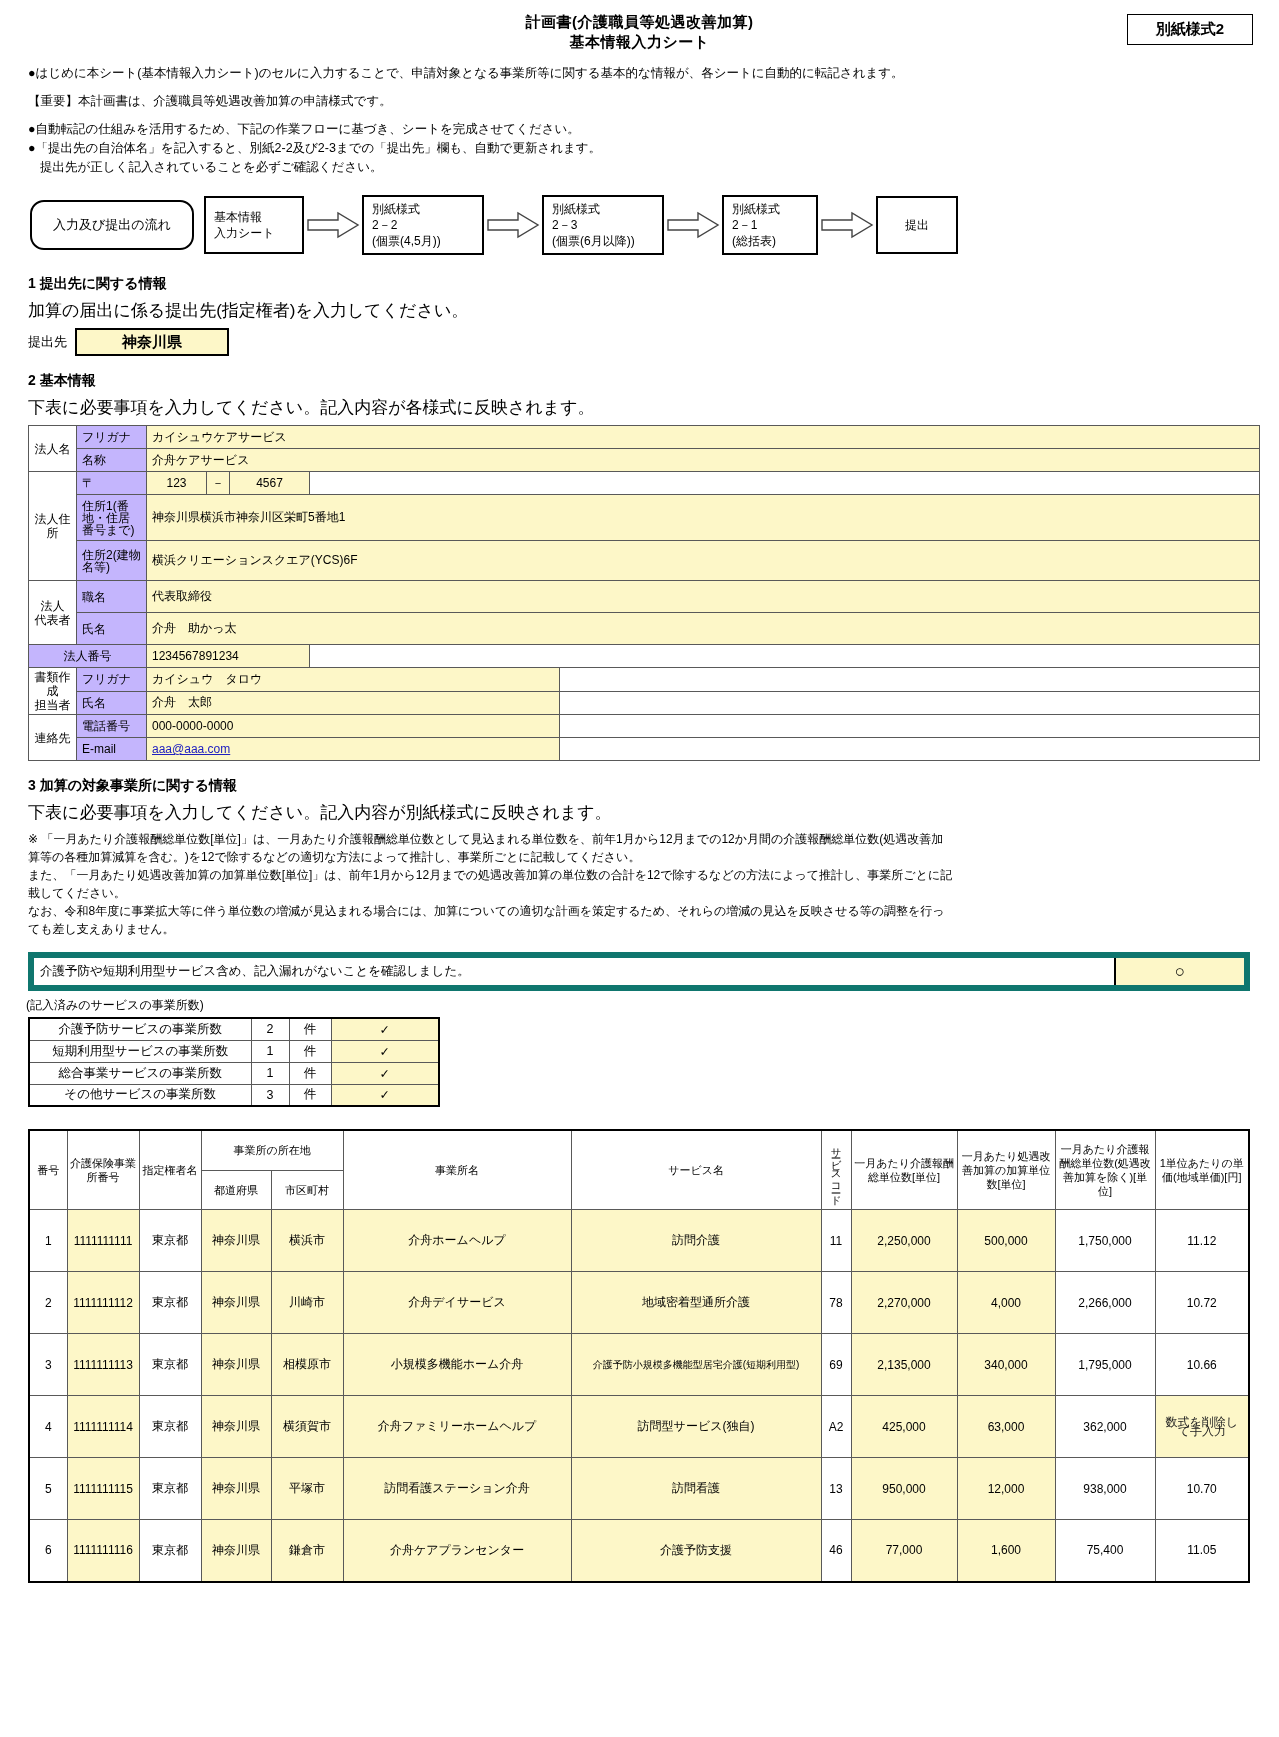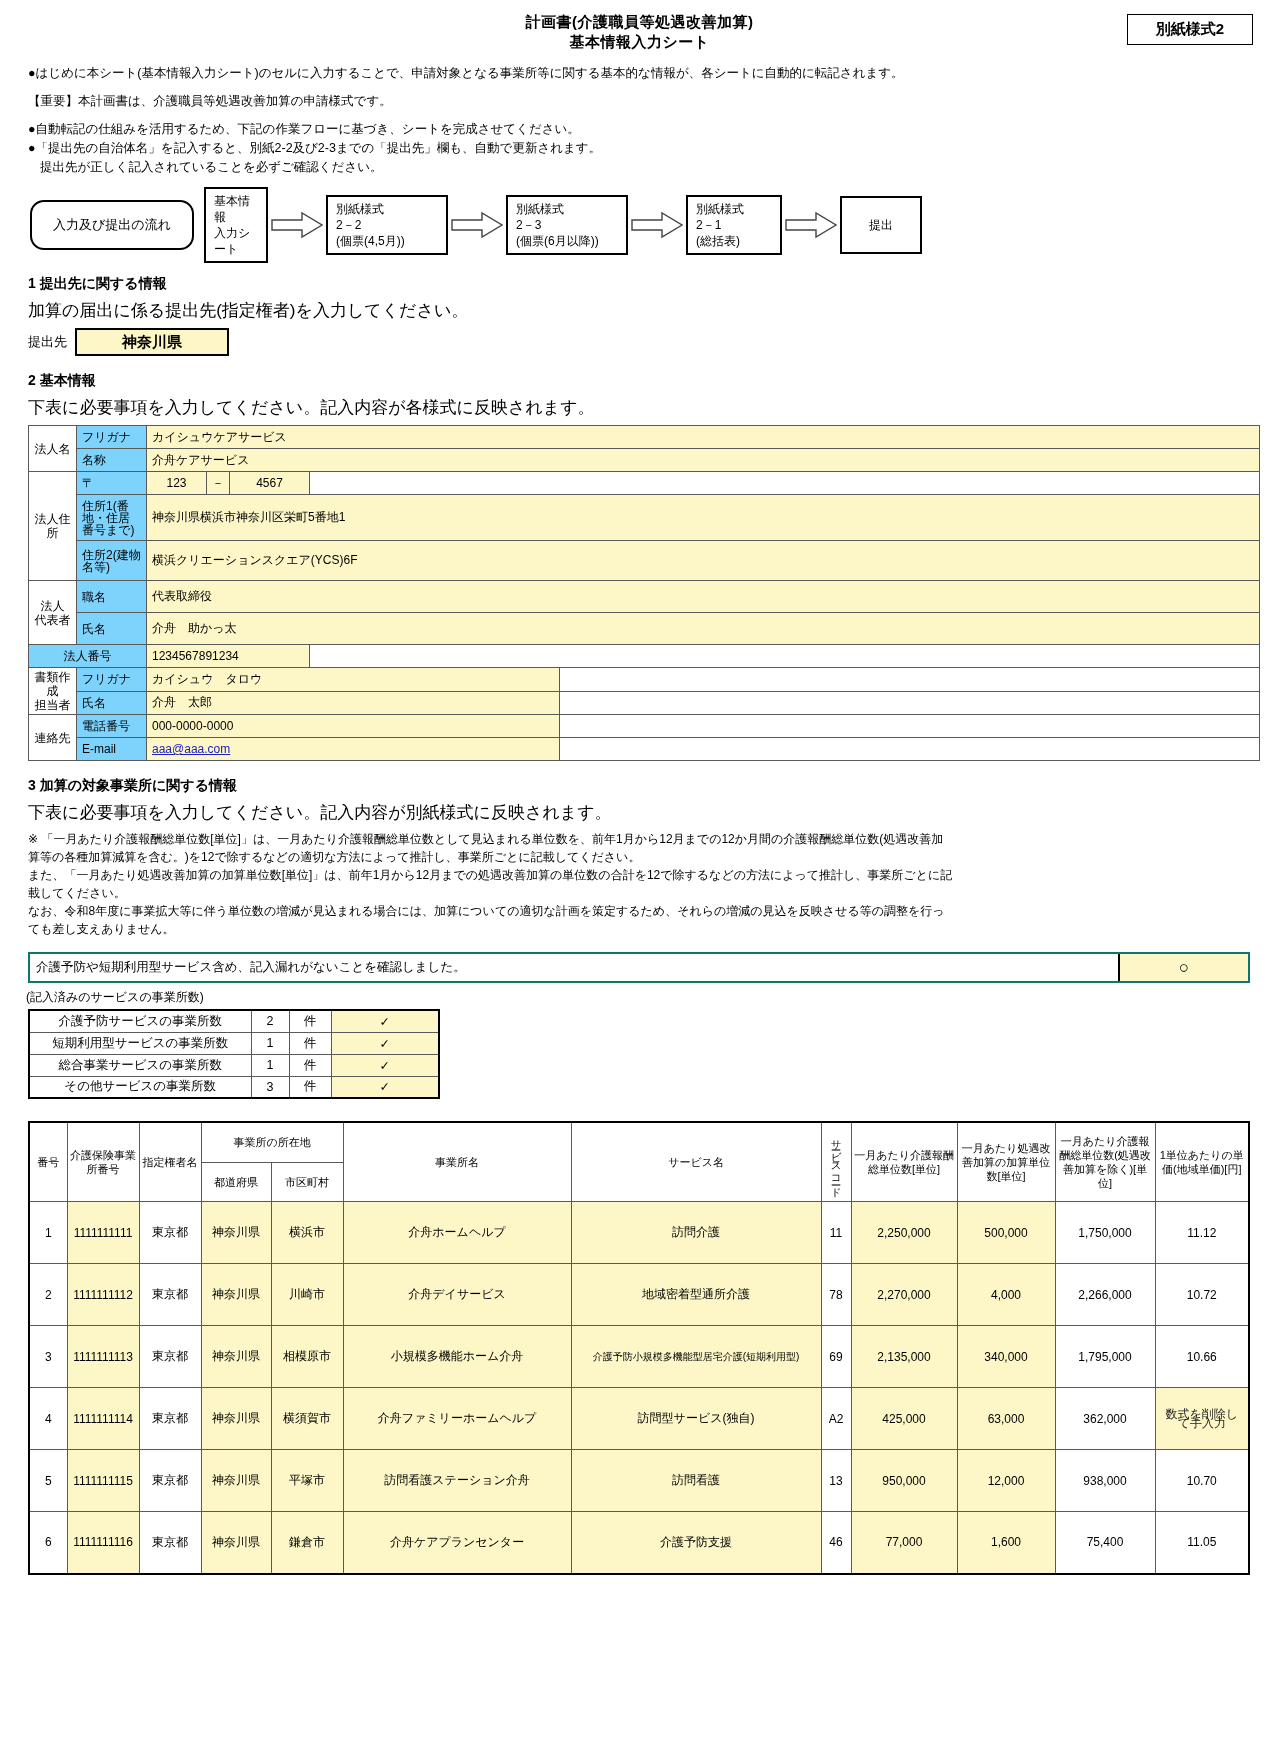--- a/index.html
+++ b/index.html
@@ -32,21 +32,21 @@
   .flow-start{
     border:2px solid #000;border-radius:14px;
     height:46px;min-width:140px;display:flex;align-items:center;justify-content:center;
     font-size:13px;padding:0 10px;
   }
   .flow-box{
     border:2px solid #000;background:#fff;
     min-height:58px;display:flex;flex-direction:column;justify-content:center;
     font-size:12px;line-height:16px;padding:4px 8px;box-sizing:border-box;
   }
-  .flow-box.w1{width:64px;}
+  .flow-box.w1{width:100px;}
   .flow-box.w2{width:122px;}
   .flow-box.w3{width:122px;}
   .flow-box.w4{width:96px;}
   .flow-box.w5{width:82px;align-items:center;}
   .arrow{width:58px;display:flex;align-items:center;justify-content:center;}
   .arrow svg{display:block;}
   .sp8{width:10px;}
 
   
   .sec-h{font-size:14px;font-weight:bold;margin:16px 0 6px 28px;}
@@ -61,33 +61,33 @@
   }
 
   
   table.basic{border-collapse:collapse;margin-left:28px;margin-top:4px;table-layout:fixed;}
   table.basic td{
     border:1px solid #595959;
     font-size:12px;padding:2px 5px;height:23px;box-sizing:border-box;
     vertical-align:middle;
   }
   td.lbl-main{width:48px;text-align:center;font-size:11px;line-height:14px;background:#fff;}
-  td.lbl-sub{width:70px;font-size:10.5px;line-height:12px;background:#7dd3fc;}
+  td.lbl-sub{width:70px;font-size:10.5px;line-height:12px;background:#c4b5fd;}
   td.val{background:#fdf7c8;font-size:15px;}
   td.val-sm{background:#fdf7c8;font-size:13px;}
   td.blank{background:#fff;border:1px solid #595959;}
   .zip-num{background:#fdf7c8;text-align:center;font-size:14px;}
   a.mail{color:#2020c0;font-size:12px;}
 
   
   .note{font-size:12px;line-height:18px;margin:4px 28px 0 28px;}
   .note p{margin:0;}
 
   
-  .confirm-wrap{margin:14px 0 0 28px;display:flex;width:1222px;border:2px solid #0f766e;box-sizing:border-box;}
+  .confirm-wrap{margin:14px 0 0 28px;display:flex;width:1222px;border:6px solid #0f766e;box-sizing:border-box;}
   .confirm-text{flex:1;font-size:12.5px;padding:5px 6px;background:#fff;}
   .confirm-mark{
     width:128px;background:#fdf7c8;border-left:2px solid #000;
     display:flex;align-items:center;justify-content:center;font-size:17px;
   }
   .count-cap{font-size:12px;margin:6px 0 3px 26px;}
   table.counts{border-collapse:collapse;margin-left:28px;border:2px solid #000;}
   table.counts td{border:1px solid #595959;font-size:12.5px;height:22px;padding:1px 4px;box-sizing:border-box;}
   td.cnt-name{width:222px;text-align:center;}
   td.cnt-num{width:38px;text-align:center;}

